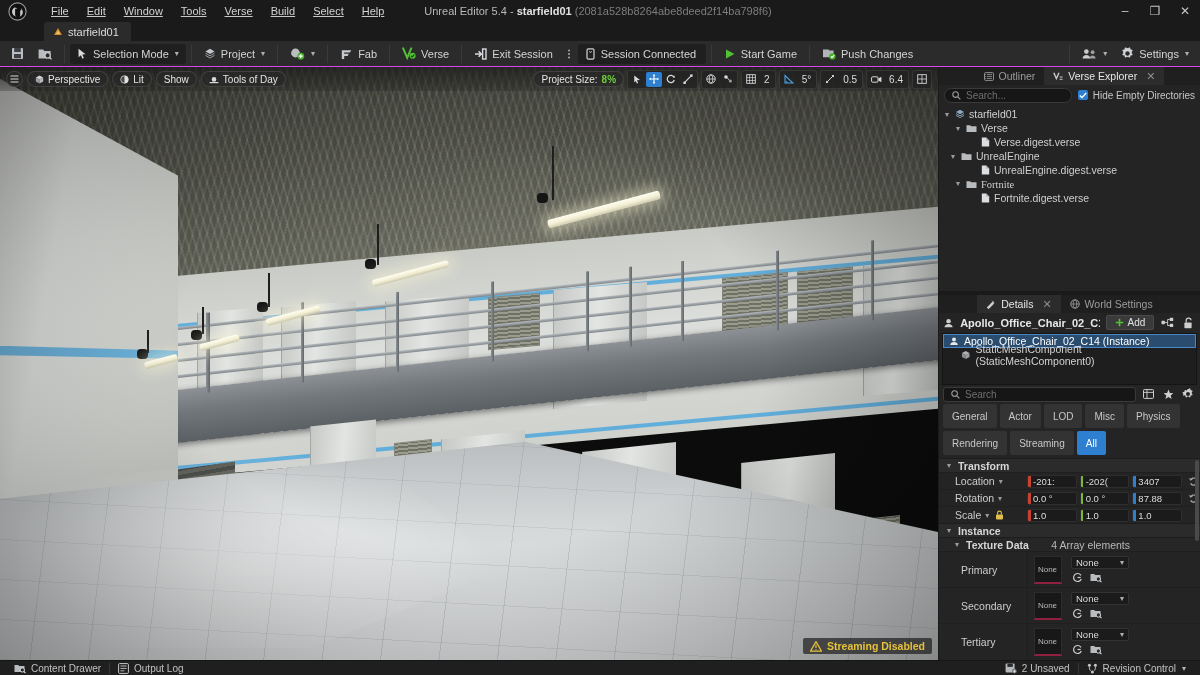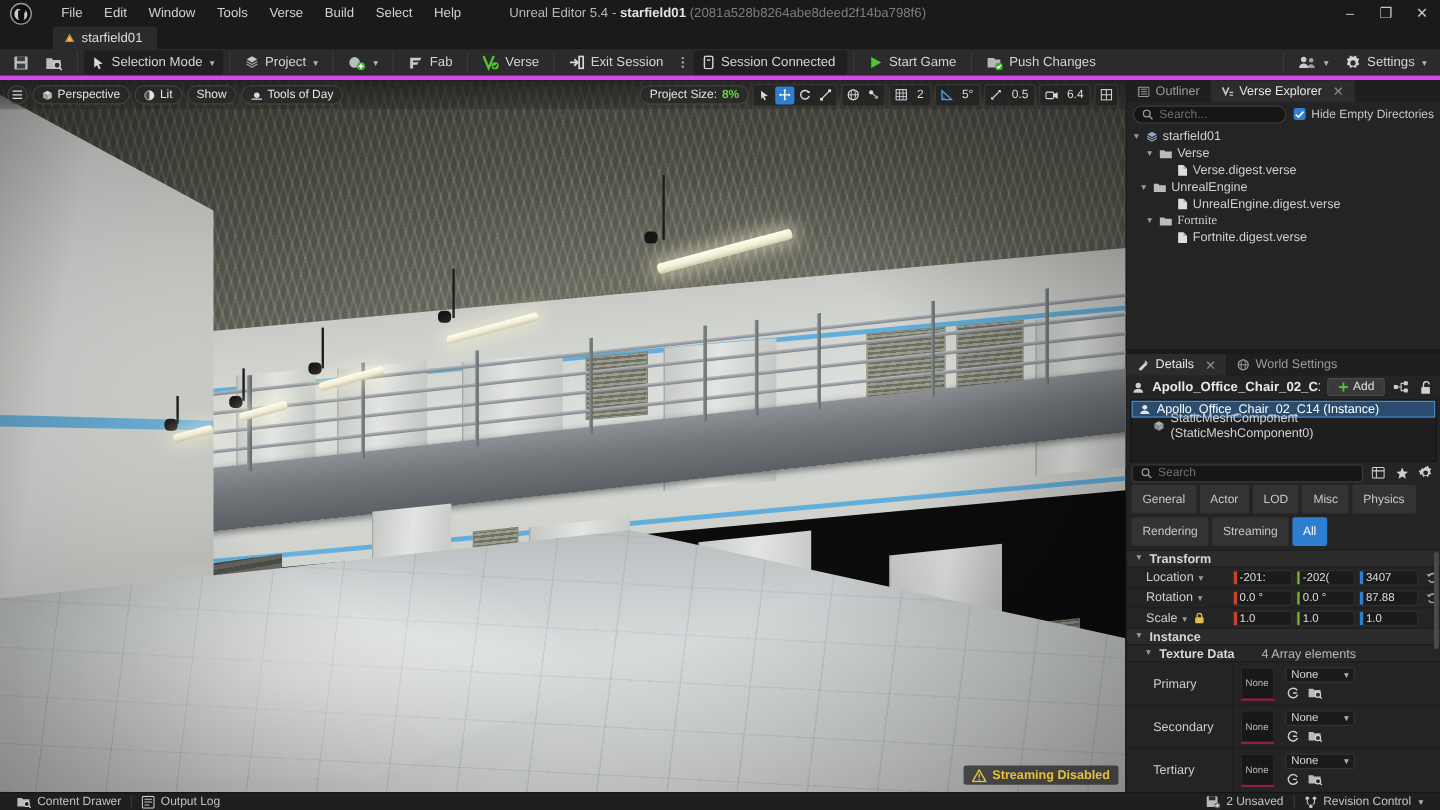--- a/index.html
+++ b/index.html
@@ -16,21 +16,21 @@
 
   
   .titlebar {
     height: 22px; background: #1a1a1a; display: flex; align-items: center;
     position: relative; flex: 0 0 22px;
   }
   .ue-logo {
     width: 34px; height: 22px; display:flex; align-items:center; justify-content:center;
   }
   .ue-logo svg { display:block; }
-  .menubar { display:flex; height:22px; margin-left: 8px; }
+  .menubar { display:flex; height:22px; margin-left: 8px; text-decoration: underline; }
   .menubar .mi {
     padding: 0 9px; height: 22px; line-height: 22px; font-size: 11px; color:#d2d2d2; cursor:default;
   }
   .title-center {
     position:absolute; left:0; right:4px; text-align:center; font-size:11px; color:#b9b9b9;
     pointer-events:none;
   }
   .title-center .tname { color:#e2e2e2; font-weight:bold; }
   .title-center .thash { color:#7d7d7d; }
   .winbtns { margin-left:auto; display:flex; height:22px; z-index:2; }
@@ -41,21 +41,21 @@
   .lvl-tab {
     margin-left:44px; height:19px; background:#2b2b2b; display:flex; align-items:center;
     padding: 0 12px 0 8px; gap:5px; border-top-left-radius:3px; border-top-right-radius:3px;
     font-size:11px; color:#dcdcdc;
   }
   .lvl-tab .ic { width:11px; height:11px; display:flex; align-items:center; justify-content:center; }
 
   
   .toolbar {
     height:26px; background:#2b2b2b; display:flex; align-items:center; gap:0;
-    padding: 0 4px; flex:0 0 26px; border-bottom:4px solid #d946ef;
+    padding: 0 4px; flex:0 0 26px; border-bottom:1px solid #d946ef;
   }
   .tb-btn {
     display:flex; align-items:center; gap:5px; height:20px; padding:0 7px;
     border-radius:3px; color:#d4d4d4; font-size:11px; white-space:nowrap;
   }
   .tb-btn.dark { background:#1f1f1f; }
   .tb-sep { width:1px; height:18px; background:#3a3a3a; margin:0 5px; }
   .caret { font-size:8px; color:#b0b0b0; margin-left:1px; }
   .tb-spacer { flex:1 1 auto; }
 
@@ -189,21 +189,21 @@
     position:absolute; right:6px; bottom:6px; display:flex; align-items:center; gap:5px;
     background: rgba(20,20,20,.66); padding:2px 7px; border-radius:2px;
     color:#e6c23c; font-size:10.5px; font-weight:bold;
   }
   .green { color:#6fcf3c; font-weight:bold; }
 
   
   .rightdock { width:262px; flex:0 0 262px; display:flex; flex-direction:column; background:#242424; border-left:1px solid #1a1a1a; }
 
   .panel { background:#242424; display:flex; flex-direction:column; min-height:0; }
-  .tabrow { height:18px; background:#1f1f1f; display:flex; align-items:stretch; flex:0 0 18px; }
+  .tabrow { height:18px; background:#1f1f1f; display:flex; align-items:stretch; flex:0 0 18px;justify-content:center; }
   .ptab {
     display:flex; align-items:center; gap:5px; padding:0 9px; font-size:10.5px; color:#9b9b9b;
     background:#1f1f1f;
   }
   .ptab.active { background:#2c2c2c; color:#e6e6e6; }
   .ptab .x { margin-left:4px; color:#8d8d8d; font-size:11px; }
 
   .searchrow { height:20px; display:flex; align-items:center; gap:6px; padding:2px 5px; flex:0 0 20px; }
   .searchbox {
     flex:1 1 auto; height:15px; background:#161616; border:1px solid #3a3a3a; border-radius:8px;

